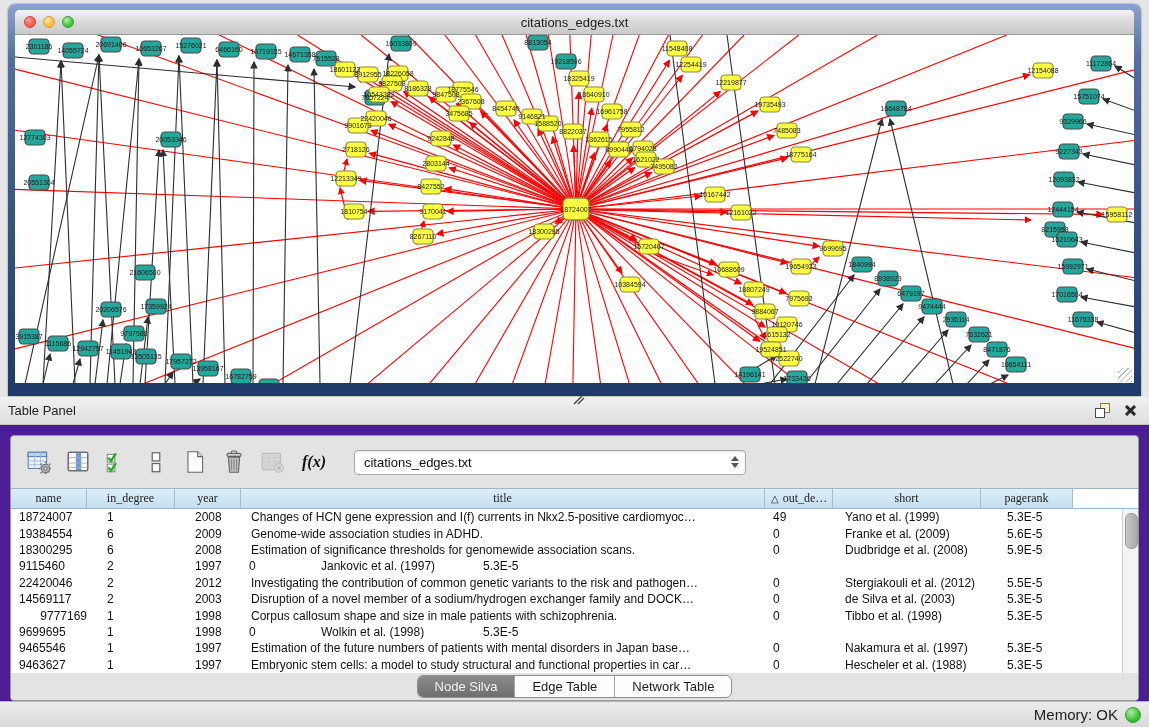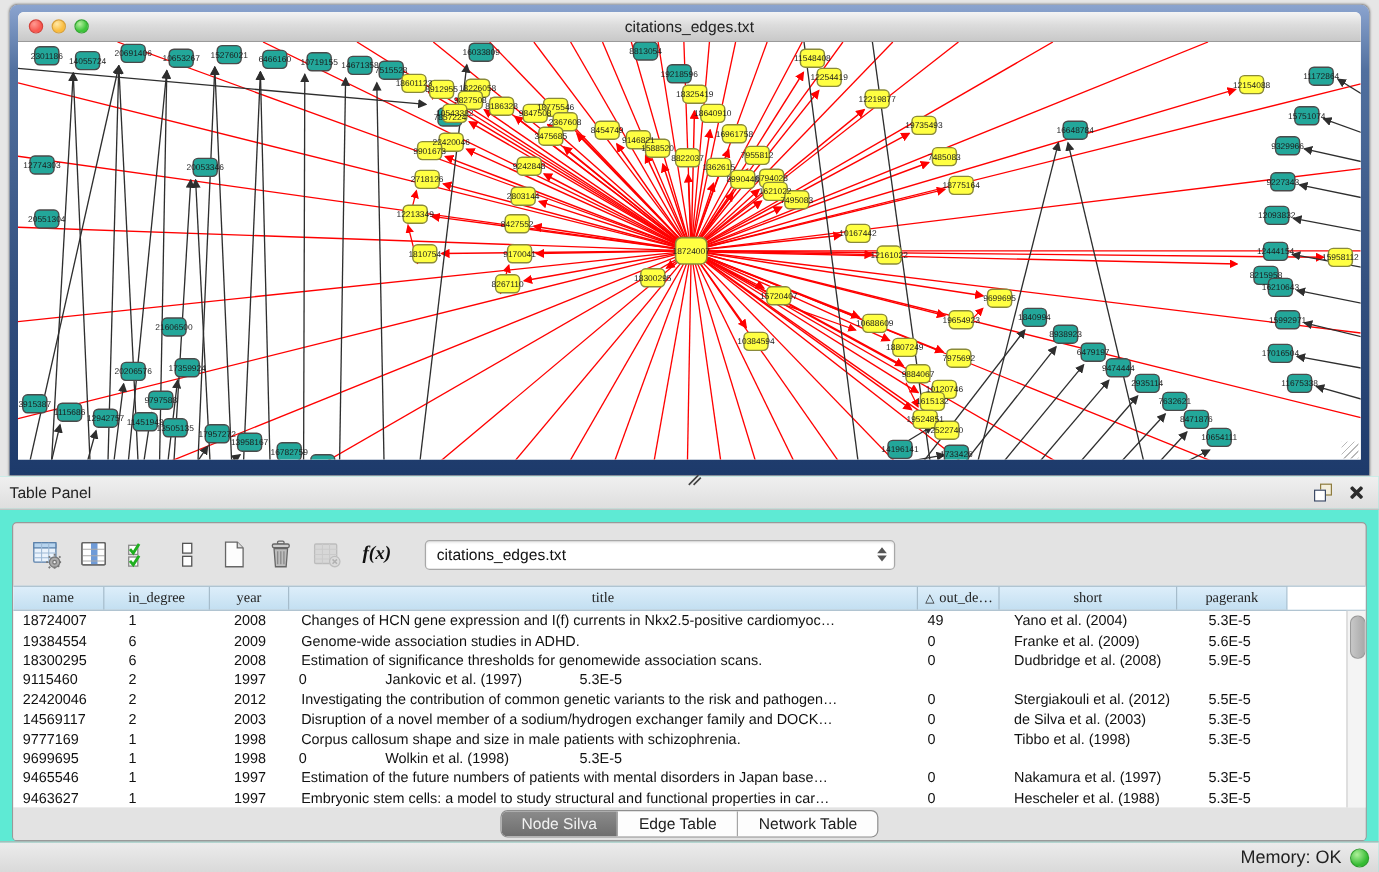--- a/index.html
+++ b/index.html
@@ -16,21 +16,21 @@
   .lights{position:absolute;left:9px;top:6px;display:flex;gap:7px;}
   .light{width:12px;height:12px;border-radius:50%;box-sizing:border-box;}
   .light.red{background:radial-gradient(circle at 35% 30%,#ff9a92,#f85951 60%);border:1px solid #d5433c;}
   .light.yellow{background:radial-gradient(circle at 35% 30%,#ffe9a8,#fbbd3f 60%);border:1px solid #d8a13a;}
   .light.green{background:radial-gradient(circle at 35% 30%,#b6f0a0,#3ec43b 60%);border:1px solid #34a632;}
   .canvas{flex:1;background:#fff;position:relative;}
   .canvas svg{display:block;}
   .grip{position:absolute;right:2px;bottom:2px;width:14px;height:14px;
     background:repeating-linear-gradient(135deg,transparent 0 3px,#b9b9b9 3px 4px);}
   
-  .table-panel{position:absolute;left:0;top:397px;width:1149px;height:330px;background:#5eead4;}
+  .table-panel{position:absolute;left:0;top:397px;width:1149px;height:330px;background:#4c1d95;}
   .panel-header{height:27px;background:linear-gradient(180deg,#f0f0f0,#dedede);
     border-bottom:1px solid #c2c2c2;display:flex;align-items:center;}
   .panel-header .ph-title{font-size:13px;color:#222;margin-left:8px;flex:1;}
   .ph-icons{display:flex;align-items:center;gap:14px;margin-right:12px;}
   .float-ic{position:relative;width:15px;height:15px;}
   .float-ic .sq1{position:absolute;right:0;top:0;width:8px;height:8px;border:1.5px solid #8d7b3e;background:#f4efdc;}
   .float-ic .sq2{position:absolute;left:0;bottom:0;width:8px;height:8px;border:1.5px solid #3c4a66;background:#fff;}
   .close-ic{position:relative;width:13px;height:13px;}
   .close-ic:before,.close-ic:after{content:"";position:absolute;left:5px;top:0;width:3px;height:13px;background:#2b2b2b;border-radius:1px;}
   .close-ic:before{transform:rotate(45deg);} .close-ic:after{transform:rotate(-45deg);}
@@ -597,21 +597,21 @@
           </div>
           <div class="th" style="flex: 1 1 0%; background: rgb(255, 255, 255); border-right: none;"></div>
         </div>
       <div class="tbody" id="tbody">
           <div class="tr">
             <div class="td" style="width: 76px; padding-left: 8px;">18724007</div>
             <div class="td" style="width: 88px; padding-left: 20px;">1</div>
             <div class="td" style="width: 66px; padding-left: 20px;">2008</div>
             <div class="td" style="width: 524px; padding-left: 10px;">Changes of HCN gene expression and I(f) currents in Nkx2.5-positive cardiomyoc…</div>
             <div class="td" style="width: 68px; padding-left: 8px;">49</div>
-            <div class="td" style="width: 148px; padding-left: 12px;">Yano et al. (2004)</div>
+            <div class="td" style="width: 148px; padding-left: 12px;">Yano et al. (1999)</div>
             <div class="td" style="width: 92px; padding-left: 26px;">5.3E-5</div>
           </div>
           <div class="tr">
             <div class="td" style="width: 76px; padding-left: 8px;">19384554</div>
             <div class="td" style="width: 88px; padding-left: 20px;">6</div>
             <div class="td" style="width: 66px; padding-left: 20px;">2009</div>
             <div class="td" style="width: 524px; padding-left: 10px;">Genome-wide association studies in ADHD.</div>
             <div class="td" style="width: 68px; padding-left: 8px;">0</div>
             <div class="td" style="width: 148px; padding-left: 12px;">Franke et al. (2009)</div>
             <div class="td" style="width: 92px; padding-left: 26px;">5.6E-5</div>
@@ -645,21 +645,21 @@
           <div class="tr">
             <div class="td" style="width: 76px; padding-left: 8px;">14569117</div>
             <div class="td" style="width: 88px; padding-left: 20px;">2</div>
             <div class="td" style="width: 66px; padding-left: 20px;">2003</div>
             <div class="td" style="width: 524px; padding-left: 10px;">Disruption of a novel member of a sodium/hydrogen exchanger family and DOCK…</div>
             <div class="td" style="width: 68px; padding-left: 8px;">0</div>
             <div class="td" style="width: 148px; padding-left: 12px;">de Silva et al. (2003)</div>
             <div class="td" style="width: 92px; padding-left: 26px;">5.3E-5</div>
           </div>
           <div class="tr">
-            <div class="td" style="width: 76px; padding-left: 8px;">9777169</div>
+            <div class="td" style="width: 76px; padding-left: 8px; text-align: right;">9777169</div>
             <div class="td" style="width: 88px; padding-left: 20px;">1</div>
             <div class="td" style="width: 66px; padding-left: 20px;">1998</div>
             <div class="td" style="width: 524px; padding-left: 10px;">Corpus callosum shape and size in male patients with schizophrenia.</div>
             <div class="td" style="width: 68px; padding-left: 8px;">0</div>
             <div class="td" style="width: 148px; padding-left: 12px;">Tibbo et al. (1998)</div>
             <div class="td" style="width: 92px; padding-left: 26px;">5.3E-5</div>
           </div>
           <div class="tr">
             <div class="td" style="width: 76px; padding-left: 8px;">9699695</div>
             <div class="td" style="width: 88px; padding-left: 20px;">1</div>

